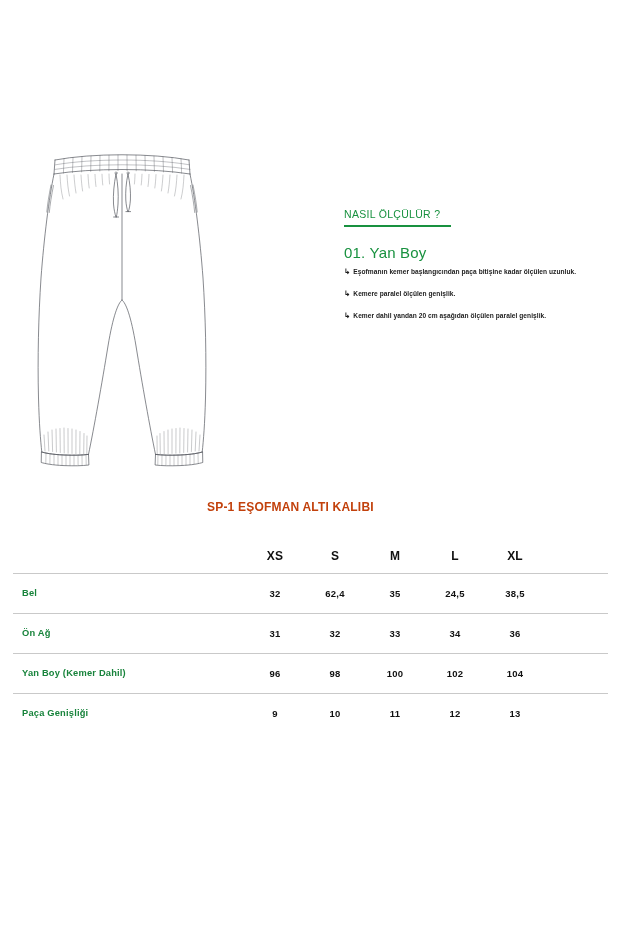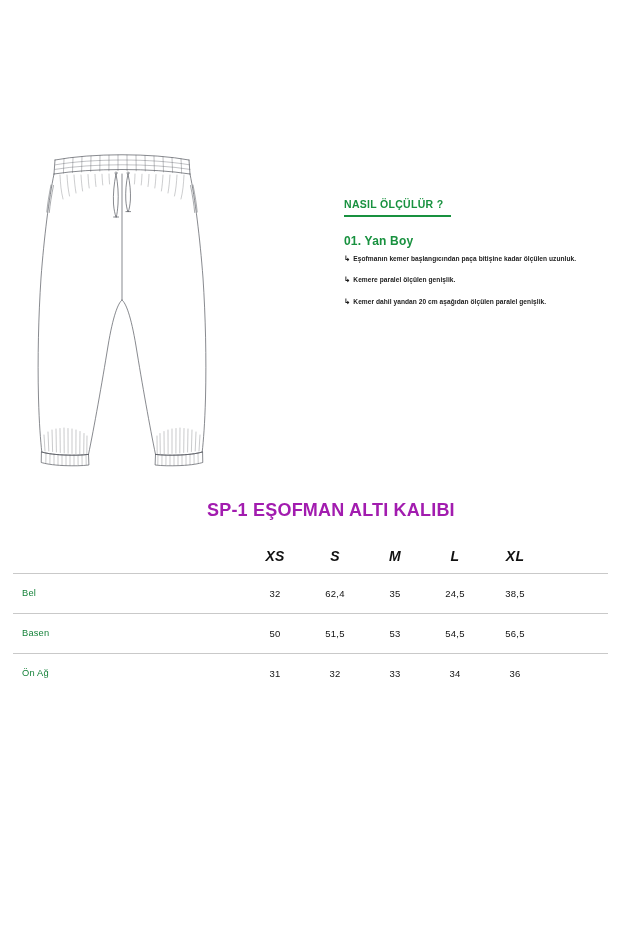--- a/index.html
+++ b/index.html
@@ -29,36 +29,36 @@
 
   
   .howto {
     position: absolute;
     left: 344px;
     top: 198px;
     width: 262px;
   }
   .howto-title {
     font-size: 10.5px;
-    font-weight: bold;
+    font-weight: normal;
     color: #18913f;
     letter-spacing: 0.3px;
-    margin: 0 0 4px 0;
+    margin: 10px 0 4px 0;
     line-height: 1.2;
   }
   .howto-rule {
     width: 107px;
     height: 2px;
     background: #18913f;
     margin-bottom: 17px;
   }
   .step { margin-bottom: 2px; }
   .step-title {
-    font-size: 12px;
-    font-weight: bold;
+    font-size: 15px;
+    font-weight: normal;
     color: #18913f;
     letter-spacing: 0.2px;
     margin: 0 0 6px 0;
     line-height: 1.25;
   }
   .step-desc {
     font-size: 6.6px;
     font-weight: bold;
     color: #1b1b1b;
     line-height: 1.3;
@@ -73,23 +73,23 @@
     color: #1b1b1b;
     line-height: 1.15;
     flex: 0 0 auto;
   }
 
   
   .chart-title {
     position: absolute;
     left: 207px;
     top: 500px;
-    font-size: 18px;
+    font-size: 12px;
     font-weight: bold;
-    color: #a21caf;
+    color: #c2410c;
     letter-spacing: 0.2px;
     white-space: nowrap;
   }
 
   
   .size-table {
     position: absolute;
     left: 13px;
     top: 540px;
     width: 595px;
@@ -97,34 +97,33 @@
     table-layout: fixed;
   }
   .size-table th,
   .size-table td {
     padding: 0;
     margin: 0;
   }
   .size-table thead th {
     height: 33px;
     vertical-align: middle;
-    font-size: 14px;
+    font-size: 12px;
     font-weight: bold;
     color: #111111;
     text-align: center;
     letter-spacing: 0.2px;
-    font-style: italic;
   }
   .size-table thead th.label-col { text-align: left; }
   .size-table tbody tr { border-top: 1.1px solid #c9c9c9; }
   .size-table tbody td {
     height: 40px;
     vertical-align: middle;
     font-size: 9.5px;
-    font-weight: normal;
+    font-weight: bold;
     text-align: center;
     color: #111111;
     letter-spacing: 0.2px;
     margin-top: 20px;
   }
   .size-table tbody td.row-label {
     text-align: left;
     padding-left: 9px;
     color: #17833b;
     font-size: 9.3px;
@@ -333,33 +332,42 @@
       <tr>
         <td class="row-label">Bel</td>
         <td>32</td>
         <td>62,4</td>
         <td>35</td>
         <td>24,5</td>
         <td>38,5</td>
         <td></td>
       </tr>
       <tr>
-        <td class="row-label">Basen</td>
-        <td>50</td>
-        <td>51,5</td>
-        <td>53</td>
-        <td>54,5</td>
-        <td>56,5</td>
-        <td></td>
-      </tr>
-      <tr>
         <td class="row-label">Ön Ağ</td>
         <td>31</td>
         <td>32</td>
         <td>33</td>
         <td>34</td>
         <td>36</td>
         <td></td>
       </tr>
+      <tr>
+        <td class="row-label">Yan Boy (Kemer Dahil)</td>
+        <td>96</td>
+        <td>98</td>
+        <td>100</td>
+        <td>102</td>
+        <td>104</td>
+        <td></td>
+      </tr>
+      <tr>
+        <td class="row-label">Paça Genişliği</td>
+        <td>9</td>
+        <td>10</td>
+        <td>11</td>
+        <td>12</td>
+        <td>13</td>
+        <td></td>
+      </tr>
     </tbody>
   </table>
 
 </div>
 
 </body></html>

